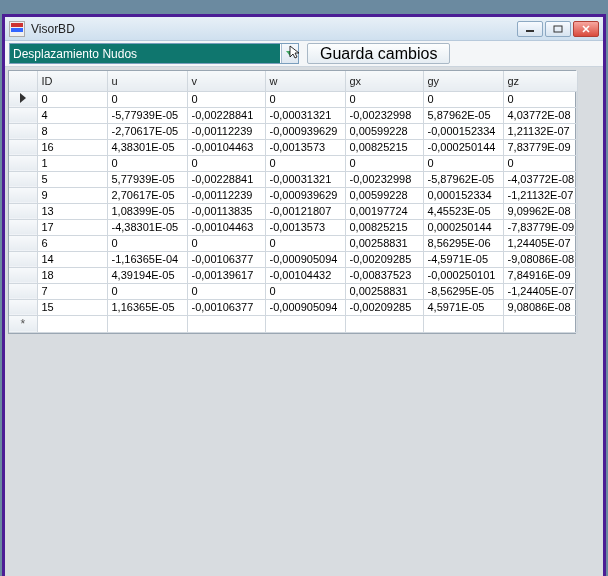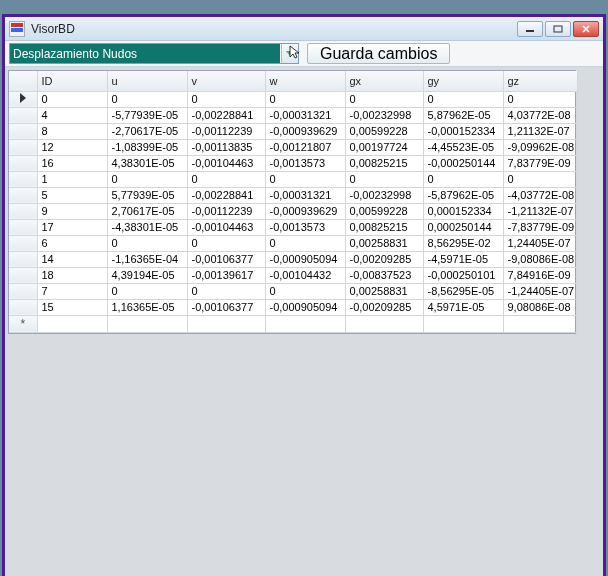--- a/index.html
+++ b/index.html
@@ -247,30 +247,20 @@
               <td>8</td>
               <td>-2,70617E-05</td>
               <td>-0,00112239</td>
               <td>-0,000939629</td>
               <td>0,00599228</td>
               <td>-0,000152334</td>
               <td>1,21132E-07</td>
             </tr>
             <tr>
               <td class="row-hdr"></td>
-              <td>12</td>
-              <td>-1,08399E-05</td>
-              <td>-0,00113835</td>
-              <td>-0,00121807</td>
-              <td>0,00197724</td>
-              <td>-4,45523E-05</td>
-              <td>-9,09962E-08</td>
-            </tr>
-            <tr>
-              <td class="row-hdr"></td>
               <td>16</td>
               <td>4,38301E-05</td>
               <td>-0,00104463</td>
               <td>-0,0013573</td>
               <td>0,00825215</td>
               <td>-0,000250144</td>
               <td>7,83779E-09</td>
             </tr>
             <tr>
               <td class="row-hdr"></td>
@@ -297,36 +287,46 @@
               <td>9</td>
               <td>2,70617E-05</td>
               <td>-0,00112239</td>
               <td>-0,000939629</td>
               <td>0,00599228</td>
               <td>0,000152334</td>
               <td>-1,21132E-07</td>
             </tr>
             <tr>
               <td class="row-hdr"></td>
+              <td>13</td>
+              <td>1,08399E-05</td>
+              <td>-0,00113835</td>
+              <td>-0,00121807</td>
+              <td>0,00197724</td>
+              <td>4,45523E-05</td>
+              <td>9,09962E-08</td>
+            </tr>
+            <tr>
+              <td class="row-hdr"></td>
               <td>17</td>
               <td>-4,38301E-05</td>
               <td>-0,00104463</td>
               <td>-0,0013573</td>
               <td>0,00825215</td>
               <td>0,000250144</td>
               <td>-7,83779E-09</td>
             </tr>
             <tr>
               <td class="row-hdr"></td>
               <td>6</td>
               <td>0</td>
               <td>0</td>
               <td>0</td>
               <td>0,00258831</td>
-              <td>8,56295E-02</td>
+              <td>8,56295E-06</td>
               <td>1,24405E-07</td>
             </tr>
             <tr>
               <td class="row-hdr"></td>
               <td>14</td>
               <td>-1,16365E-04</td>
               <td>-0,00106377</td>
               <td>-0,000905094</td>
               <td>-0,00209285</td>
               <td>-4,5971E-05</td>

